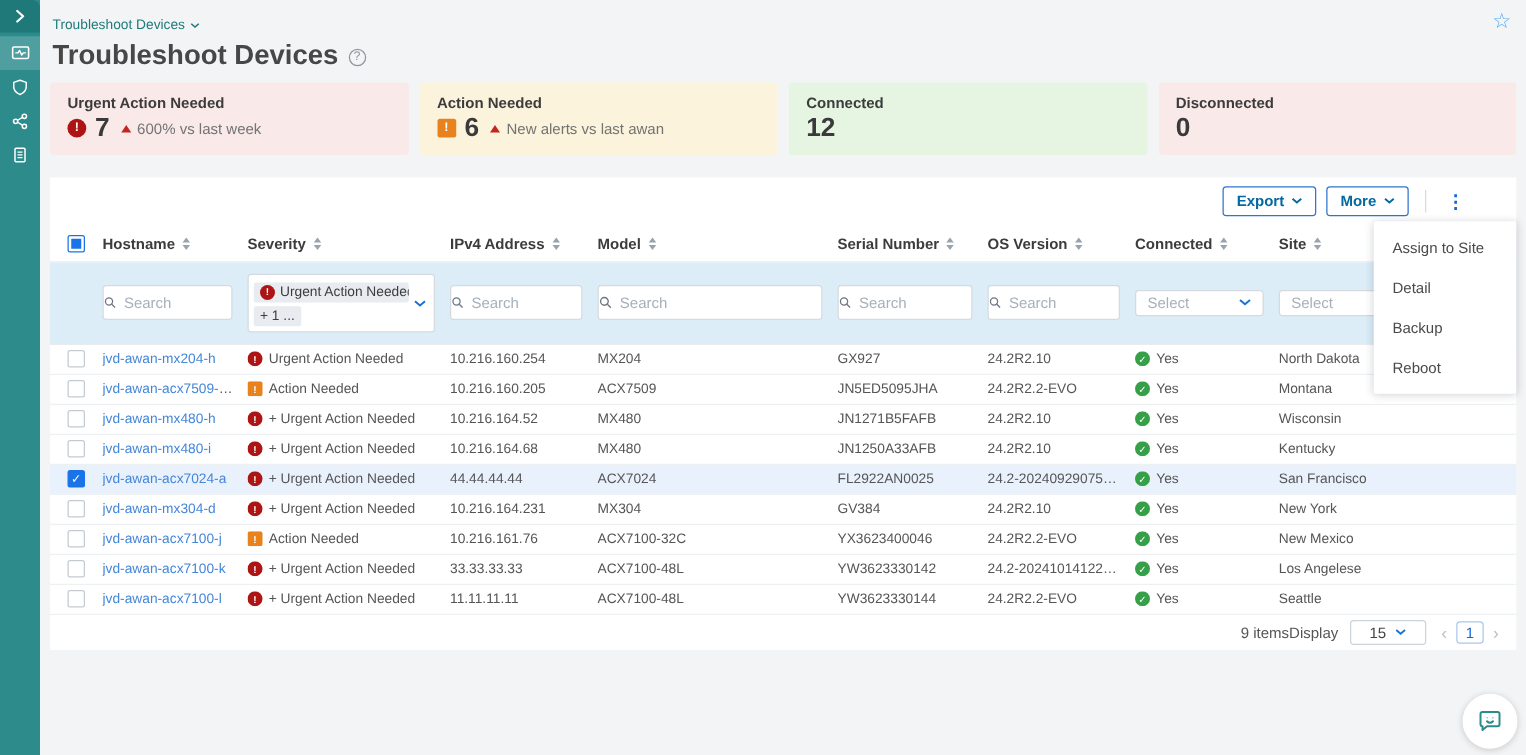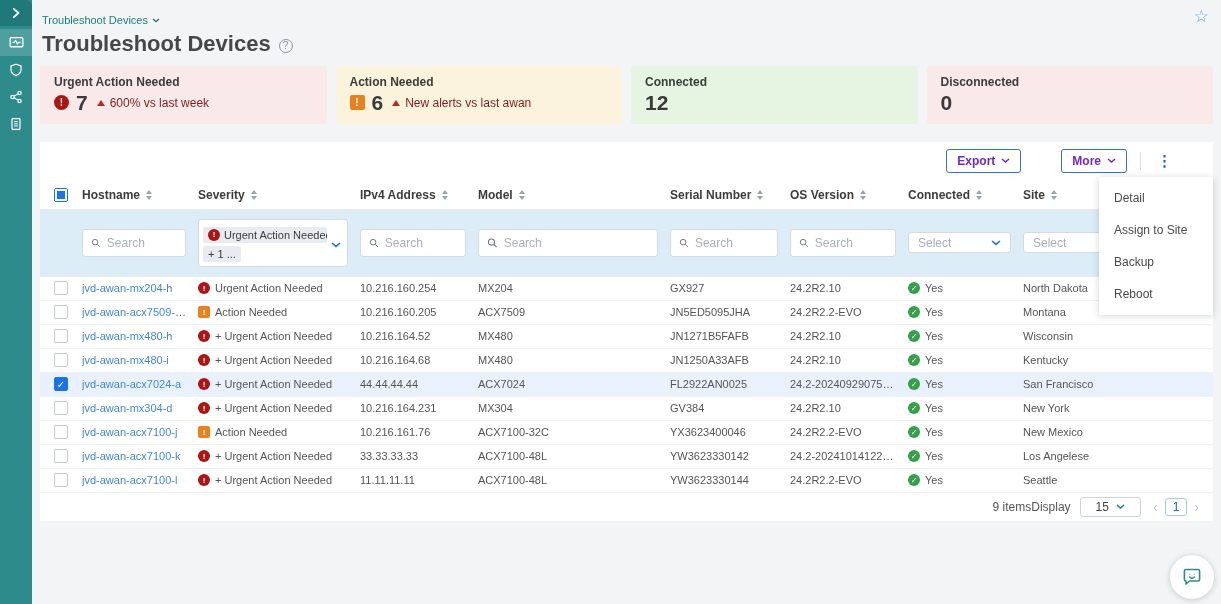--- a/index.html
+++ b/index.html
@@ -21,48 +21,48 @@
   .title-row { padding:3px 10px 0 10px; display:flex; align-items:center; gap:8px; }
   .page-title { font-size:22px; font-weight:bold; color:#474747; }
   .help-ico { width:14px; height:14px; border:1px solid #8f969d; border-radius:50%; color:#8f969d;
     font-size:10px; display:inline-flex; align-items:center; justify-content:center; margin-top:3px; cursor:pointer; }
   
   .cards { display:flex; gap:9px; margin:9px 8px 0 8px; }
   .card { flex:1; height:58px; border-radius:3px; padding:9px 14px; cursor:pointer; }
   .card-label { font-size:12px; font-weight:bold; color:#3c3c3c; margin-bottom:3px; }
   .card-row { display:flex; align-items:center; gap:7px; }
   .card-value { font-size:21px; font-weight:bold; color:#3a3a3a; line-height:1; }
-  .trend { display:inline-flex; align-items:center; gap:5px; font-size:12px; color:#7f1d1d; margin-left:2px; }
+  .trend { display:inline-flex; align-items:center; gap:5px; font-size:12px; color:#737373; margin-left:2px; }
   .tri-up { width:0; height:0; border-left:4.5px solid transparent; border-right:4.5px solid transparent; border-bottom:6px solid #c2261f; display:inline-block; }
   .sev-ico { display:inline-flex; align-items:center; justify-content:center; color:#fff; font-weight:bold; flex:0 0 auto; }
   .sev-urgent { background:#ad1414; border-radius:50%; }
   .sev-action { background:#e8821d; border-radius:2px; }
   .sev-big { width:15px; height:15px; font-size:10px; }
   .sev-sm { width:12px; height:12px; font-size:8px; }
   
   .table-card { background:#fff; margin:18px 8px 0 8px; }
   .toolbar { height:38px; display:flex; align-items:center; justify-content:flex-end; padding-right:38px; gap:8px; }
-  .btn { display:inline-flex; align-items:center; gap:6px; border:1px solid #2f74d0; color:#6d28d9; background:#fff;
-    border-radius:3px; font-size:12px; font-weight:bold; padding:4px 10px; cursor:pointer; font-family:inherit;margin-left:32px; }
+  .btn { display:inline-flex; align-items:center; gap:6px; border:1px solid #2f74d0; color:#0369a1; background:#fff;
+    border-radius:3px; font-size:12px; font-weight:bold; padding:4px 10px; cursor:pointer; font-family:inherit; }
   .v-div { width:1px; height:18px; background:#d7dbe0; margin:0 5px; }
   .kebab { color:#1565d8; font-size:15px; font-weight:bold; cursor:pointer; padding:0 3px; }
   .grid { display:grid; grid-template-columns:42px 116px 162px 118px 192px 120px 118px 115px 1fr; align-items:center; }
   .thead { height:30px; border-bottom:1px solid #e9ecee; }
   .th { display:flex; align-items:center; gap:6px; font-size:12px; font-weight:bold; color:#3c3c3c; cursor:pointer; padding-right:12px; }
   .sort { display:inline-flex; flex-direction:column; gap:2px; }
   .s-up { width:0; height:0; border-left:3.5px solid transparent; border-right:3.5px solid transparent; border-bottom:4px solid #9aa3ac; }
   .s-dn { width:0; height:0; border-left:3.5px solid transparent; border-right:3.5px solid transparent; border-top:4px solid #9aa3ac; }
   .cb-cell { display:flex; justify-content:center; }
   .cb { width:14px; height:14px; border:1px solid #c3cad1; border-radius:2px; background:#fff; cursor:pointer;
     display:flex; align-items:center; justify-content:center; }
   .cb-ind { border-color:#1a73e8; } .cb-ind i { width:8px; height:8px; background:#1a73e8; display:block; }
   .cb-on { background:#1a73e8; border-color:#1a73e8; color:#fff; font-size:10px; }
   .filters { background:#dcedf8; padding:9px 0; border-bottom:1px solid #e9ecee; align-items:center; }
   .f-cell { padding-right:12px; }
-  .search-box { background:#fff; border:1px solid #d4dae0; border-radius:3px; height:28px; display:flex; align-items:center; padding:0 8px; gap:6px; }
+  .search-box { background:#fff; border:1px solid #d4dae0; border-radius:3px; height:28px; display:flex; align-items:center; padding:0 0; gap:6px; }
   .search-box input { border:none; outline:none; width:100%; font-size:12px; color:#444; font-family:inherit; background:transparent; }
   .search-box input::placeholder { color:#a7b0ba; }
   .select-box { background:#fff; border:1px solid #d4dae0; border-radius:3px; height:21px; display:flex; align-items:center;
     justify-content:space-between; padding:0 9px; font-size:12px; color:#a7b0ba; cursor:pointer; }
   .sev-filter { background:#fff; border:1px solid #d4dae0; border-radius:3px; padding:3px 20px 3px 4px; position:relative; min-height:46px; }
   .sev-filter .chev { position:absolute; right:6px; top:50%; transform:translateY(-50%); }
   .chip { background:#e8ecf0; border-radius:2px; font-size:11px; color:#3c3c3c; display:inline-flex; align-items:center;
     gap:4px; padding:2px 5px; margin:1px 0; white-space:nowrap; max-width:100%; overflow:hidden; }
   .row { height:24px; border-bottom:1px solid #eef1f3; font-size:11px; color:#555; cursor:pointer; }
   .row.selected { background:#e9f2fc; }
@@ -516,22 +516,22 @@
         <span class="pag">
           <span class="pg-arrow">‹</span>
           <span class="pg-cur">1</span>
           <span class="pg-arrow">›</span>
         </span>
       </span>
     </div>
   </section>
 
   <div class="menu" id="menu">
+      <div class="menu-item">Assign to Site</div>
       <div class="menu-item">Detail</div>
-      <div class="menu-item">Assign to Site</div>
       <div class="menu-item">Backup</div>
       <div class="menu-item">Reboot</div>
     </div>
 
   <div class="chat-fab">
     <svg width="24" height="24" viewBox="0 0 24 24" fill="none" stroke="#2d8b8b" stroke-width="1.6" stroke-linejoin="round">
       <path d="M6 4.5h12c.9 0 1.6.7 1.6 1.6v8.3c0 .9-.7 1.6-1.6 1.6H9.6L6 19v-3H6c-.9 0-1.6-.7-1.6-1.6V6.1c0-.9.7-1.6 1.6-1.6z"></path>
       <circle cx="9.7" cy="9.2" r="0.5" fill="#2d8b8b" stroke="none"></circle>
       <circle cx="14.3" cy="9.2" r="0.5" fill="#2d8b8b" stroke="none"></circle>
       <path d="M9.6 12c.7.8 1.5 1.2 2.4 1.2s1.7-.4 2.4-1.2" stroke-linecap="round"></path>

